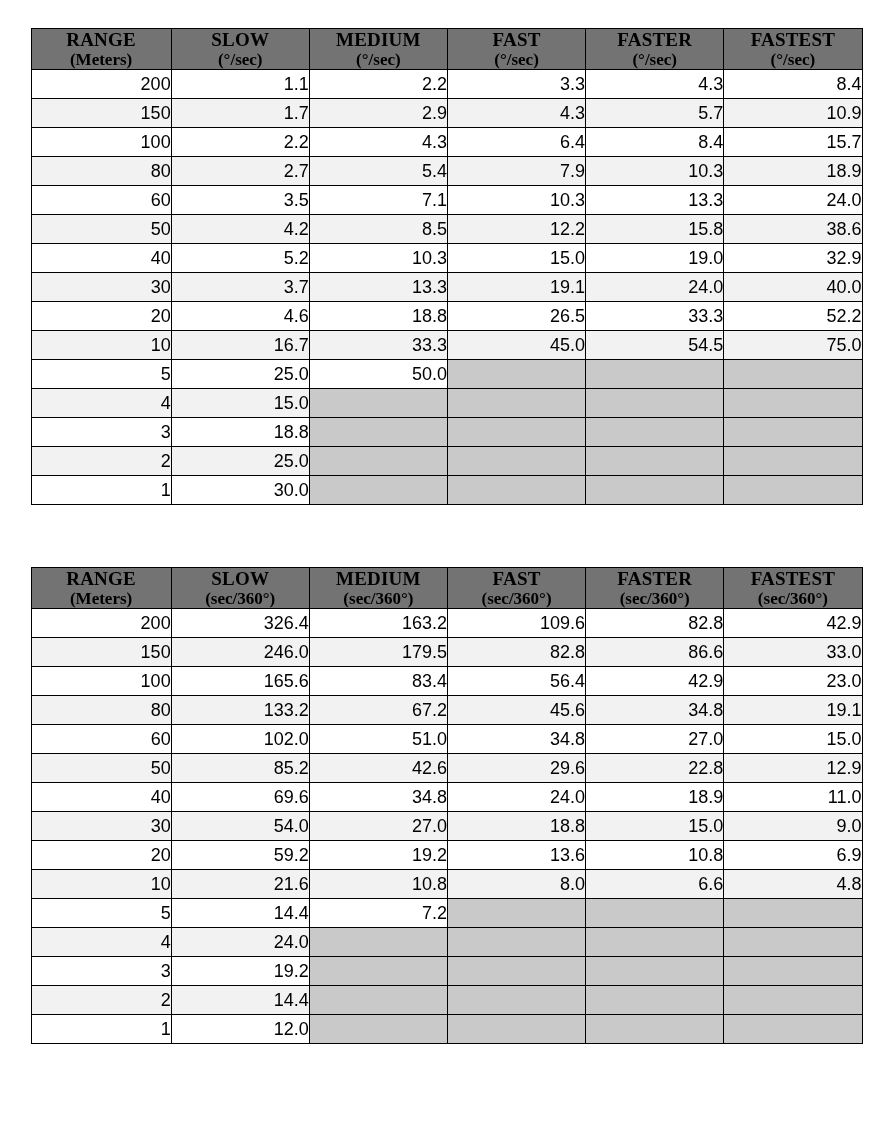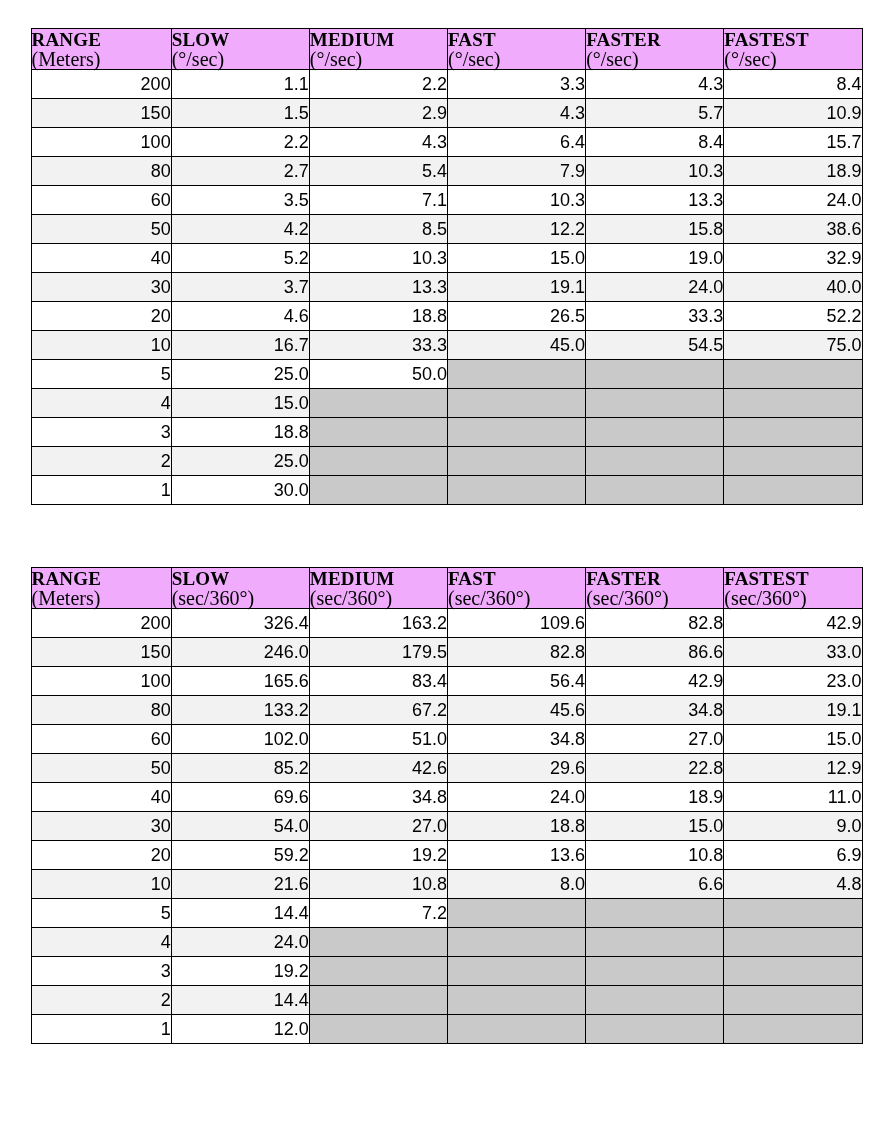--- a/index.html
+++ b/index.html
@@ -31,37 +31,37 @@
   table.data-table td {
     border: 1px solid #000000;
     padding: 0;
     box-sizing: border-box;
   }
   
   col.c-range   { width: 140px; }
   col.c-data    { width: 138px; }
 
   thead th {
-    background: #f0abfc;
-    text-align: left;
+    background: #737373;
+    text-align: center;
     vertical-align: middle;
     padding: 3px 0 4px 0;
     margin-top: 20px;
   }
   thead th .hdr-main {
     display: block;
     font-weight: bold;
     font-size: 19px;
     line-height: 21px;
     letter-spacing: 0.2px;
   }
   thead th .hdr-sub {
     display: block;
-    font-weight: normal;
-    font-size: 20px;
+    font-weight: bold;
+    font-size: 17px;
     line-height: 19px;
   }
   tbody td {
     height: 28px;
     font-size: 18px;
     line-height: 28px;
     text-align: right;
     padding-right: 7px;
     font-family: "Liberation Sans", sans-serif;
   }
@@ -121,21 +121,21 @@
           <tr class="odd">
             <td>200</td>
             <td>1.1</td>
             <td>2.2</td>
             <td>3.3</td>
             <td>4.3</td>
             <td>8.4</td>
           </tr>
           <tr class="even">
             <td>150</td>
-            <td>1.5</td>
+            <td>1.7</td>
             <td>2.9</td>
             <td>4.3</td>
             <td>5.7</td>
             <td>10.9</td>
           </tr>
           <tr class="odd">
             <td>100</td>
             <td>2.2</td>
             <td>4.3</td>
             <td>6.4</td>

